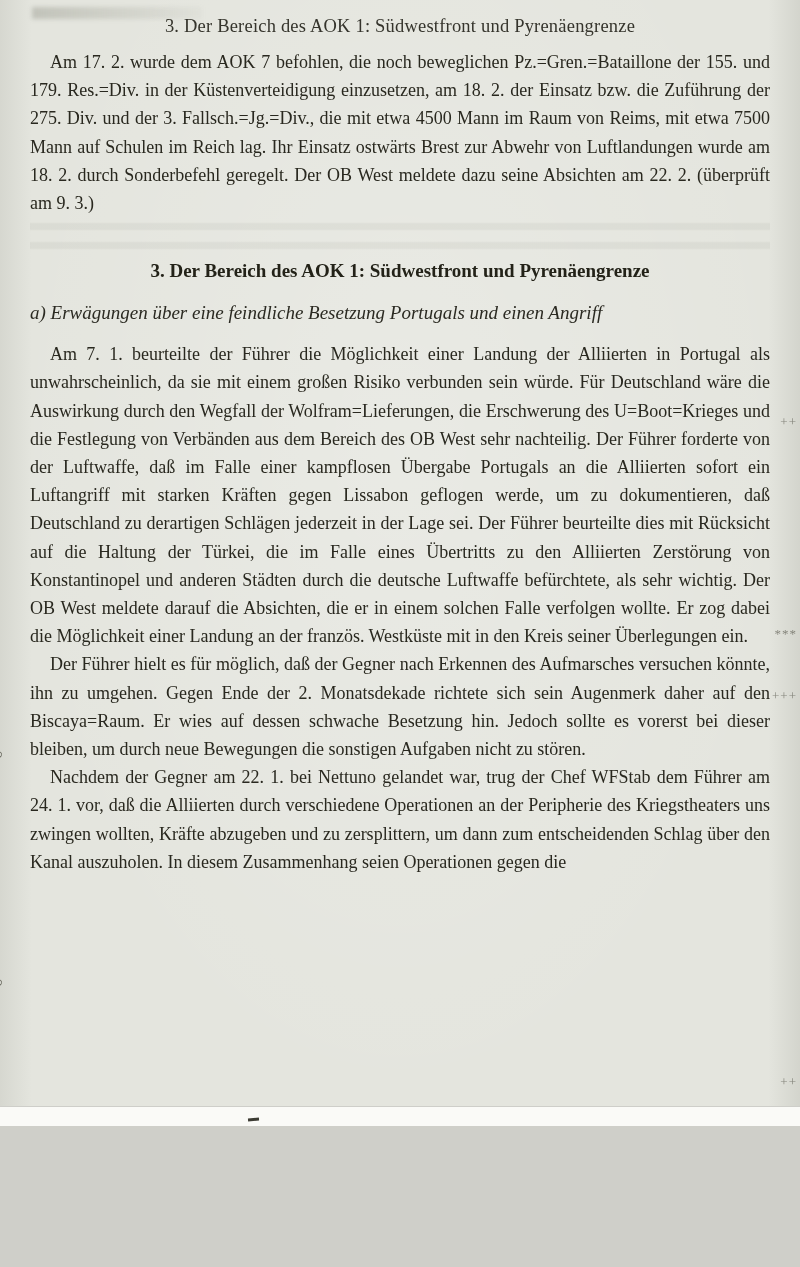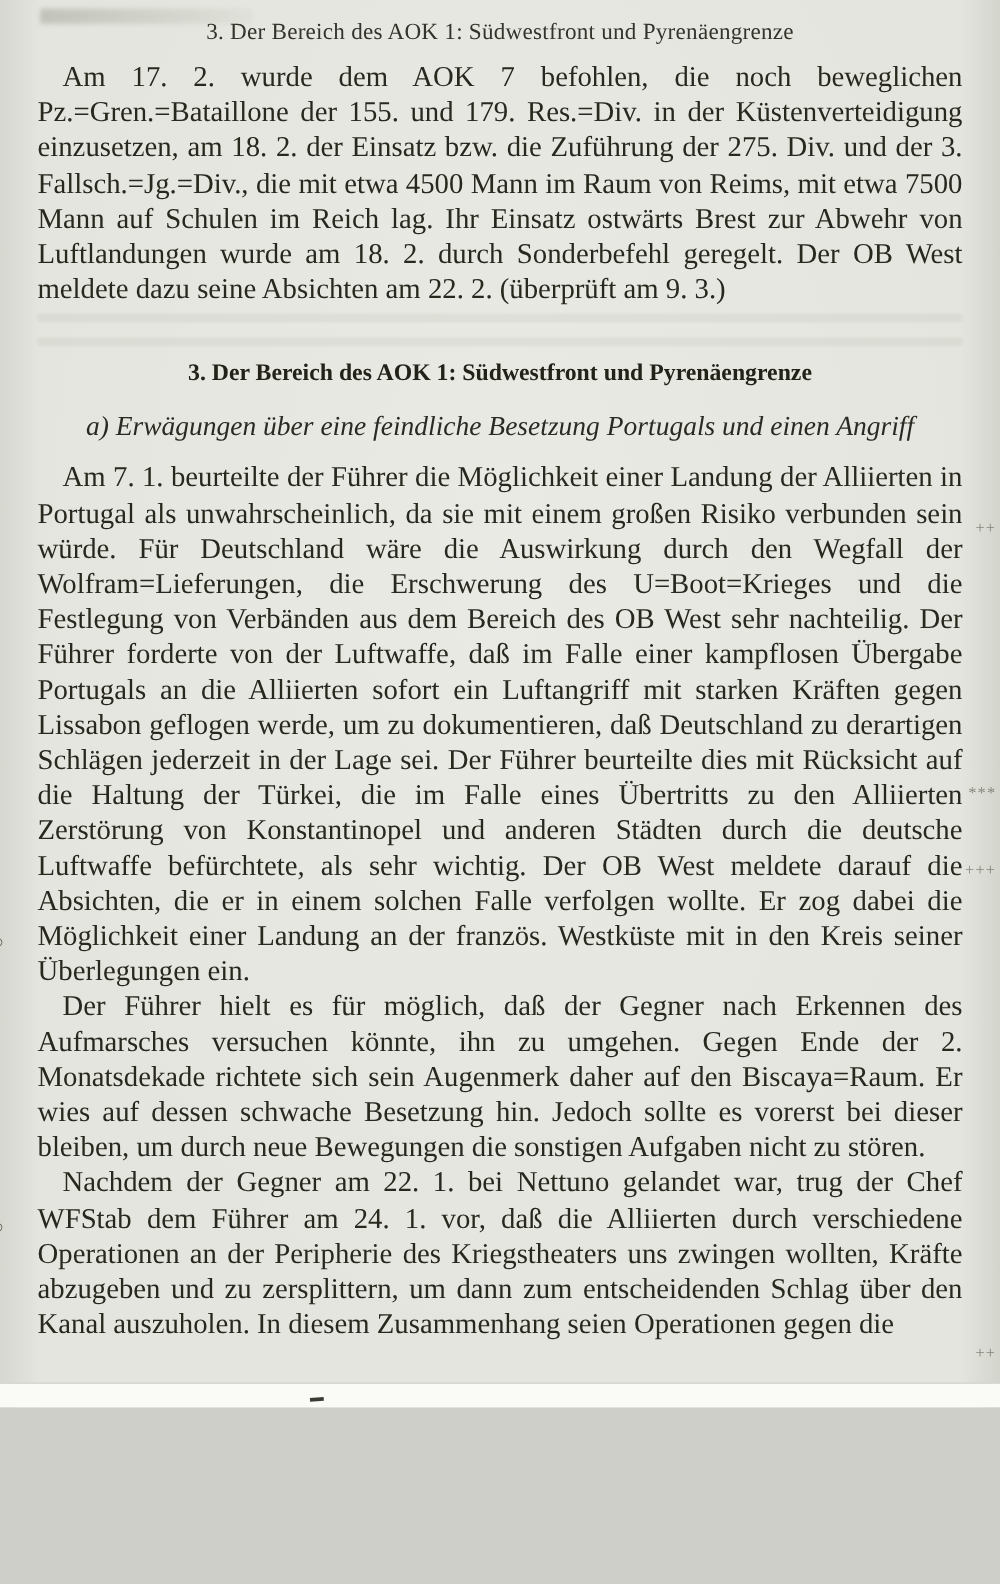--- a/index.html
+++ b/index.html
@@ -22,21 +22,21 @@
     position:absolute; top:16px; left:0; width:100%;
     text-align:center;
     font-size:18.5px; letter-spacing:0.2px;
     color:#35342c;
   }
   .text-col {
     position:absolute; top:48px; left:30px; width:740px;
   }
   p.body {
     margin:0;
-    font-size:23px;
+    font-size:18px;
     line-height:28.2px;
     text-align:justify;
     text-indent:20px;
     color:#29281f;
   }
   .bleed-gap {
     height:38px;
     margin:1px 0 2px 0;
     opacity:0.55;
     filter:blur(0.7px);
@@ -49,23 +49,22 @@
   }
   h2.section-heading {
     margin:4px 0 0 0;
     text-align:center;
     font-size:19px;
     font-weight:bold;
     color:#232218;
   }
   .subheading {
     margin:16px 0 12px 0;
-    text-align:center;
     font-style:italic;
-    font-size:22px;
+    font-size:19px;
     line-height:30px;
     color:#2b2a22;
   }
   .footnotes {
     position:absolute; left:30px; top:1142px; width:740px;
     font-style:italic;
     font-size:15.5px;
     line-height:23px;
     color:#2e2d25;
   }

